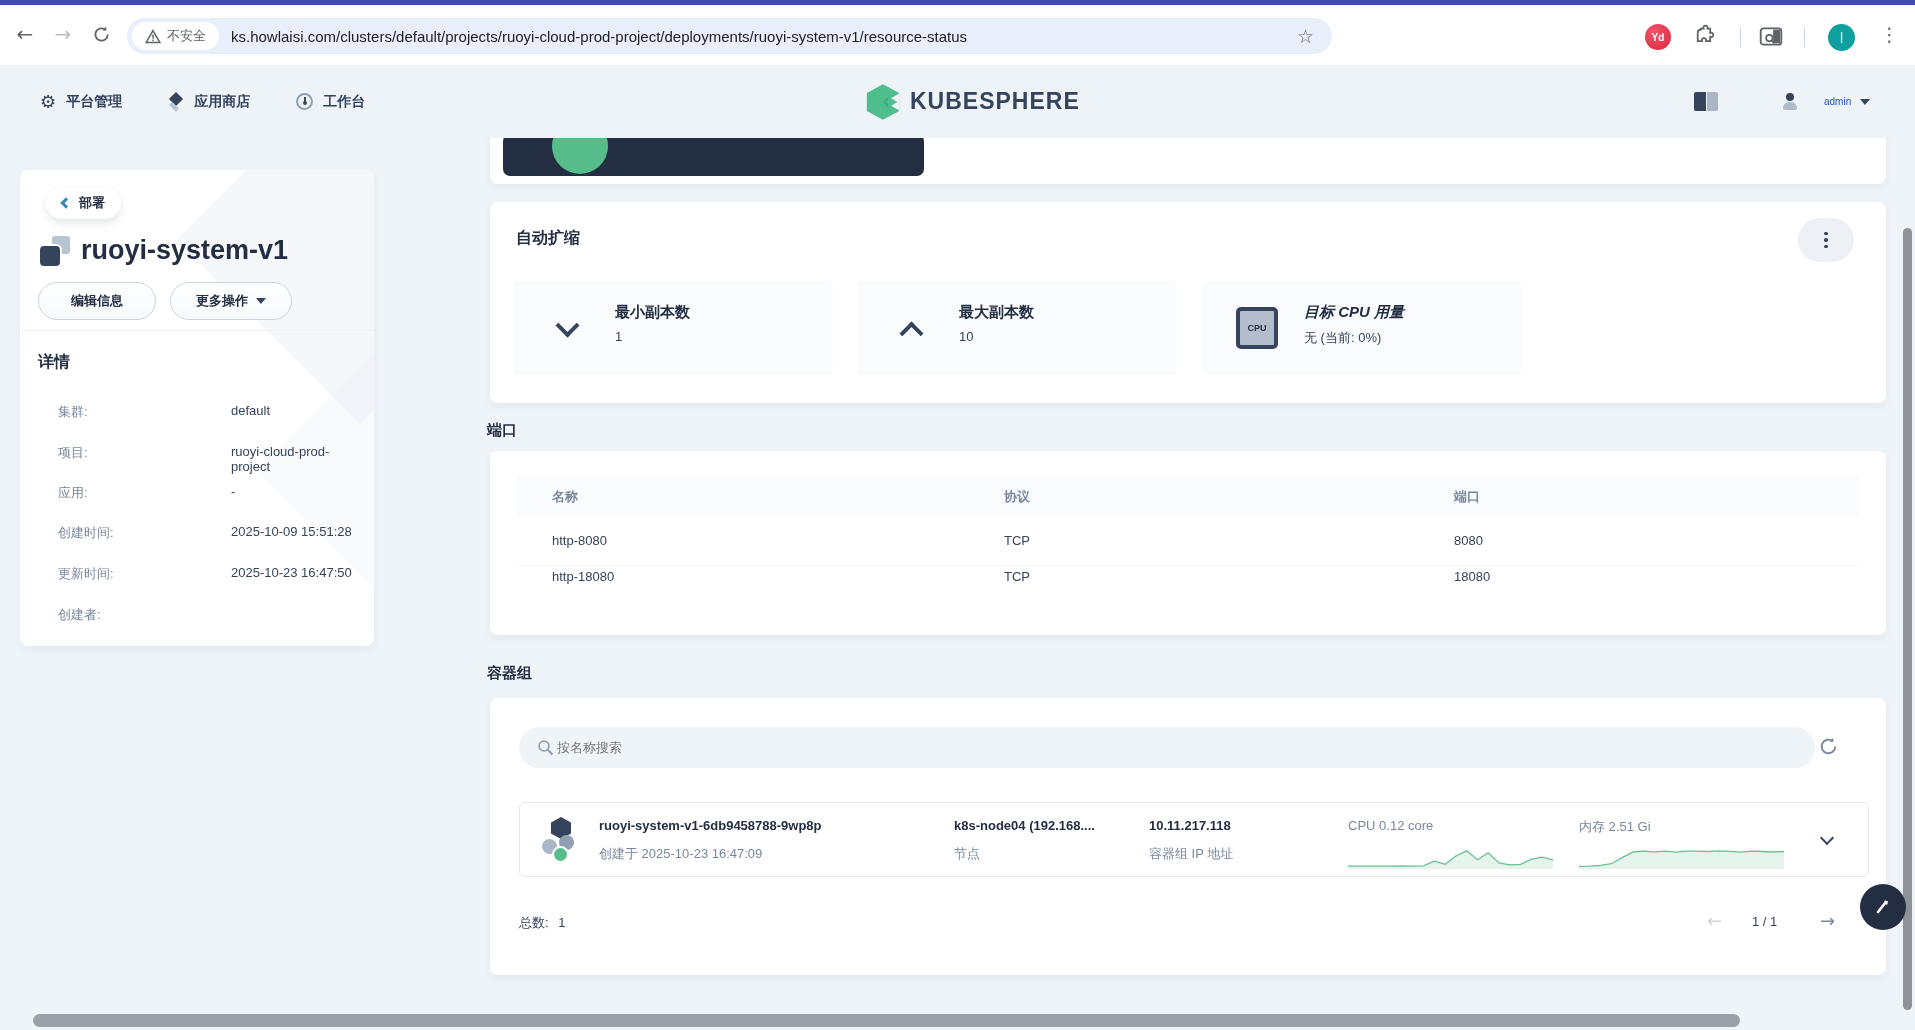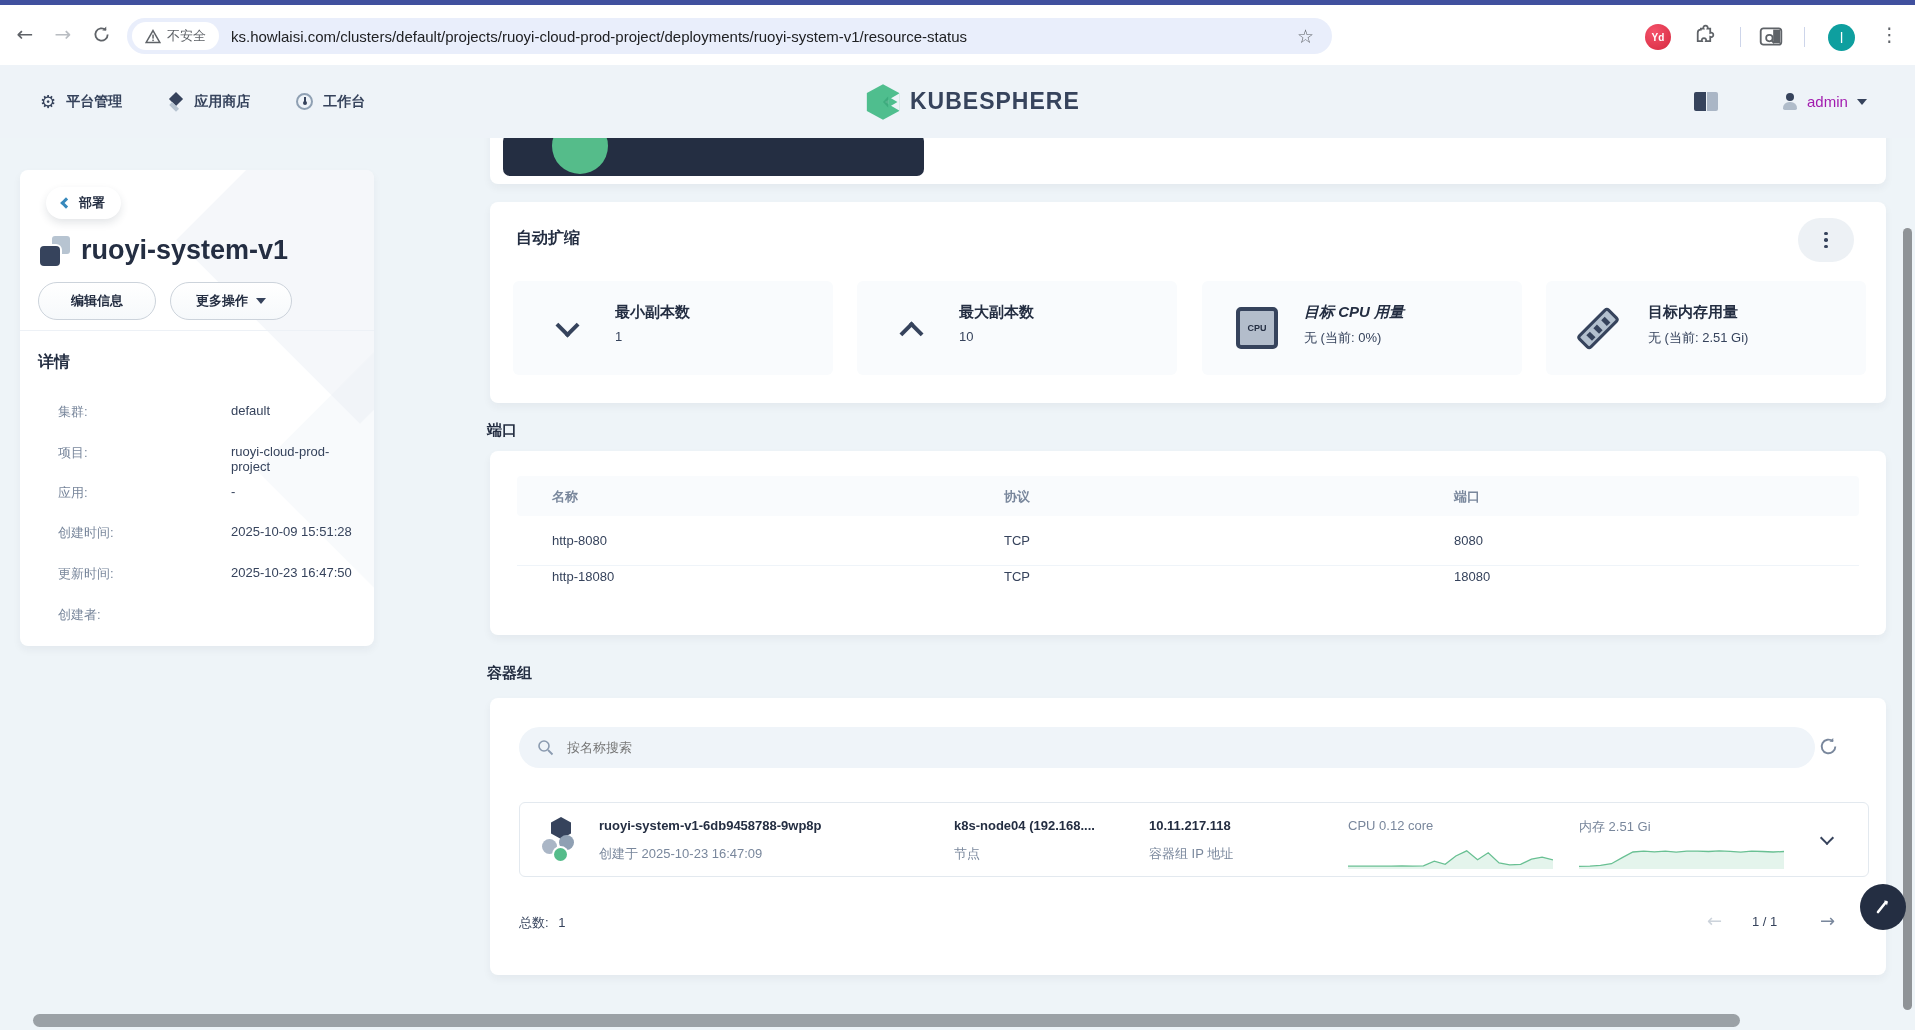--- a/index.html
+++ b/index.html
@@ -86,29 +86,20 @@
     </div>
 
     <div class="abs tile" style="left:712px; top:79px; width:320px; height:94px;">
       <div class="abs" style="left:34px; top:26px; width:42px; height:42px; border:4px solid #36435c; border-radius:5px; background:#b3bdcb; display:flex; align-items:center; justify-content:center;">
         <span style="font-size:9px; font-weight:bold; color:#242e42;">CPU</span>
       </div>
       <div class="abs t-dark" style="left:102px; top:22px; font-size:15px; font-weight:bold;font-style:italic;">目标 CPU 用量</div>
       <div class="abs t-mid" style="left:102px; top:48px; font-size:13px;">无 (当前: 0%)</div>
     </div>
 
-    <div class="abs tile" style="left:1056px; top:79px; width:320px; height:94px;">
-      <div class="abs" style="left:30px; top:38px; width:44px; height:19px; background:#b3c0ce; border:3px solid #36435c; border-radius:4px; transform:rotate(-45deg); display:flex; align-items:center; justify-content:space-around; padding:0 3px;">
-        <i style="width:5px;height:8px;background:#36435c;"></i>
-          <i style="width:5px;height:8px;background:#36435c;"></i>
-          <i style="width:5px;height:8px;background:#36435c;"></i>
-      </div>
-      <div class="abs t-dark" style="left:102px; top:22px; font-size:15px; font-weight:bold;">目标内存用量</div>
-      <div class="abs t-mid" style="left:102px; top:48px; font-size:13px;">无 (当前: 2.51 Gi)</div>
-    </div>
   </div>
 
   <div class="abs sec-label" style="left:487px; top:421px;">端口</div>
   <div class="abs card" style="left:490px; top:451px; width:1396px; height:184px;">
     <div class="abs tile" style="left:27px; top:25px; width:1342px; height:40px; border-radius:4px;">
       <span class="abs t-gray" style="left:35px; top:12px; font-size:13px; font-weight:bold;">名称</span>
       <span class="abs t-gray" style="left:487px; top:12px; font-size:13px; font-weight:bold;">协议</span>
       <span class="abs t-gray" style="left:937px; top:12px; font-size:13px; font-weight:bold;">端口</span>
     </div>
     <div class="abs" style="left:27px; top:65px; width:1342px; height:50px; border-bottom:1px solid #eff4f9;">
@@ -124,21 +115,21 @@
   </div>
 
   <div class="abs sec-label" style="left:487px; top:664px;">容器组</div>
   <div class="abs card" style="left:490px; top:698px; width:1396px; height:277px;">
 
     <div class="abs" style="left:29px; top:29px; width:1296px; height:41px; background:#eff4f9; border-radius:21px; display:flex; align-items:center;">
       <svg style="margin-left:18px;" width="17" height="17" viewBox="0 0 17 17">
         <circle cx="7" cy="7" r="5" fill="none" stroke="#8b9bb0" stroke-width="1.6"></circle>
         <line x1="11" y1="11" x2="15.5" y2="15.5" stroke="#8b9bb0" stroke-width="1.8"></line>
       </svg>
-      <input style="margin-left: 13px; border: none; outline: none; background: transparent; font-size: 13px; color: #b91c1c; width: 1100px; font-family: inherit;" placeholder="按名称搜索">
+      <input style="margin-left: 3px; border: none; outline: none; background: transparent; font-size: 13px; color: #b91c1c; width: 1100px; font-family: inherit;" placeholder="按名称搜索">
     </div>
     <svg class="abs" style="left:1328px; top:38px;" width="21" height="21" viewBox="0 0 20 20">
       <path d="M16.5 10a6.5 6.5 0 1 1-2.2-4.9" fill="none" stroke="#79879c" stroke-width="1.8"></path>
       <path d="M14.5 1.8v3.6h-3.6z" fill="#79879c"></path>
     </svg>
 
     <div class="abs" style="left:29px; top:104px; width:1350px; height:75px; border:1px solid #e3e9ef; border-radius:6px; background:#ffffff;">
 
       <div class="abs" style="left:20px; top:14px; width:42px; height:48px;">
         <i class="abs" style="left:11px; top:0; width:20px; height:22px; background:#36435c; clip-path:polygon(50% 0,100% 25%,100% 75%,50% 100%,0 75%,0 25%);"></i>
@@ -271,21 +262,21 @@
     <div class="abs" style="left:1694px; top:27px; width:26px; height:20px;">
       <i class="abs" style="left:0; top:0; width:12px; height:19px; background:#36435c; border-radius:2px 0 0 2px;"></i>
       <i class="abs" style="left:13px; top:0; width:11px; height:19px; background:#aab6c6; border-radius:0 2px 2px 0;"></i>
     </div>
 
     <div class="abs" style="left:1782px; top:0; height:73px; display:flex; align-items:center; gap:9px;">
       <span style="position:relative; width:16px; height:17px;">
         <i class="abs" style="left:4px; top:0; width:8px; height:8px; border-radius:50%; background:#36435c;"></i>
         <i class="abs" style="left:1px; top:9px; width:14px; height:8px; border-radius:7px 7px 2px 2px; background:#b0bcca;"></i>
       </span>
-      <span style="font-size:15px; color:#a21caf;">admin</span>
+      <span style="font-size:10px; color:#1d4ed8;margin-left:17px;">admin</span>
       <span class="caret-down"></span>
     </div>
   </div>
 
   <div class="abs win-strip"></div>
   <div class="abs toolbar">
     <div class="abs tool-btn" style="left:8px; top:12px; font-family:'DejaVu Sans',sans-serif;">←</div>
     <div class="abs tool-btn" style="left:46px; top:12px; color:#b9bdc2; font-family:'DejaVu Sans',sans-serif;">→</div>
     <div class="abs tool-btn" style="left:84px; top:12px;">
       <svg width="19" height="19" viewBox="0 0 20 20">

